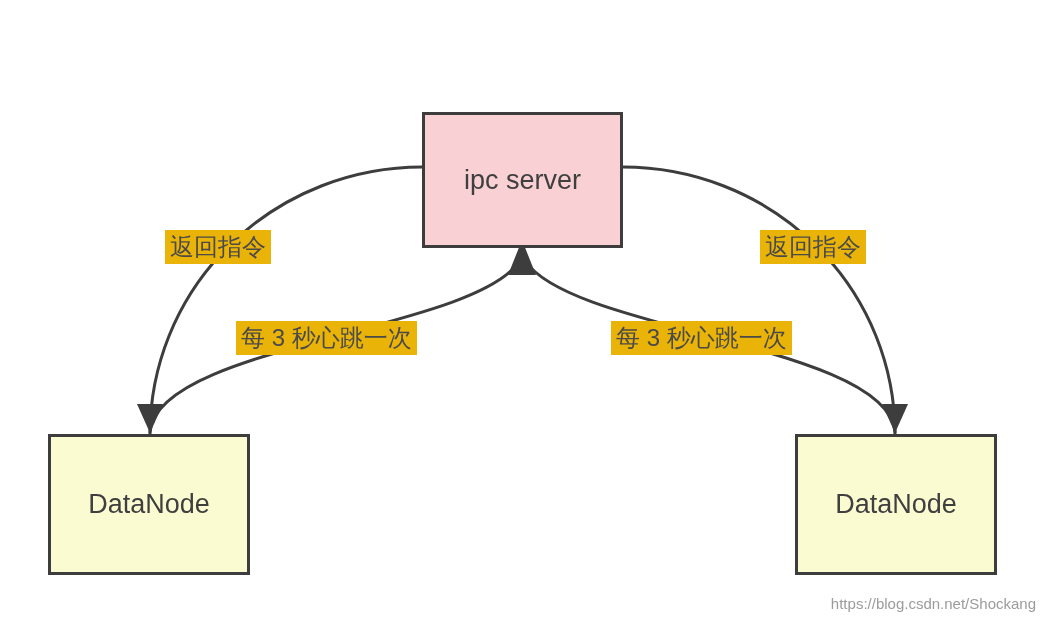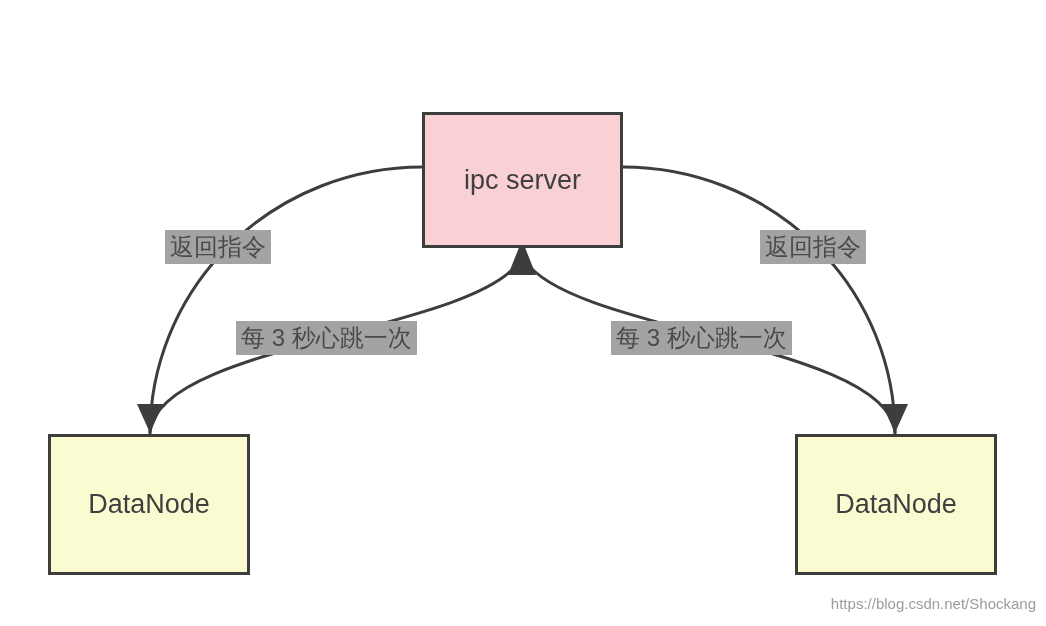--- a/index.html
+++ b/index.html
@@ -62,21 +62,21 @@
   }
   .node.dn-right {
     left: 795px;
     top: 434px;
     width: 202px;
     height: 141px;
     background: #fbfbd1;
   }
   .edge-label {
     position: absolute;
-    background: #a3a3a3;
+    background: #eab308;
     color: #4a4a4a;
     font-size: 24px;
     line-height: 34px;
     padding: 0 5px;
     white-space: nowrap;
     z-index: 2;
   }
   .edge-label.return-left   { left: 165px; top: 230px; }
   .edge-label.heartbeat-left{ left: 236px; top: 321px; }
   .edge-label.heartbeat-right{ left: 611px; top: 321px; }

